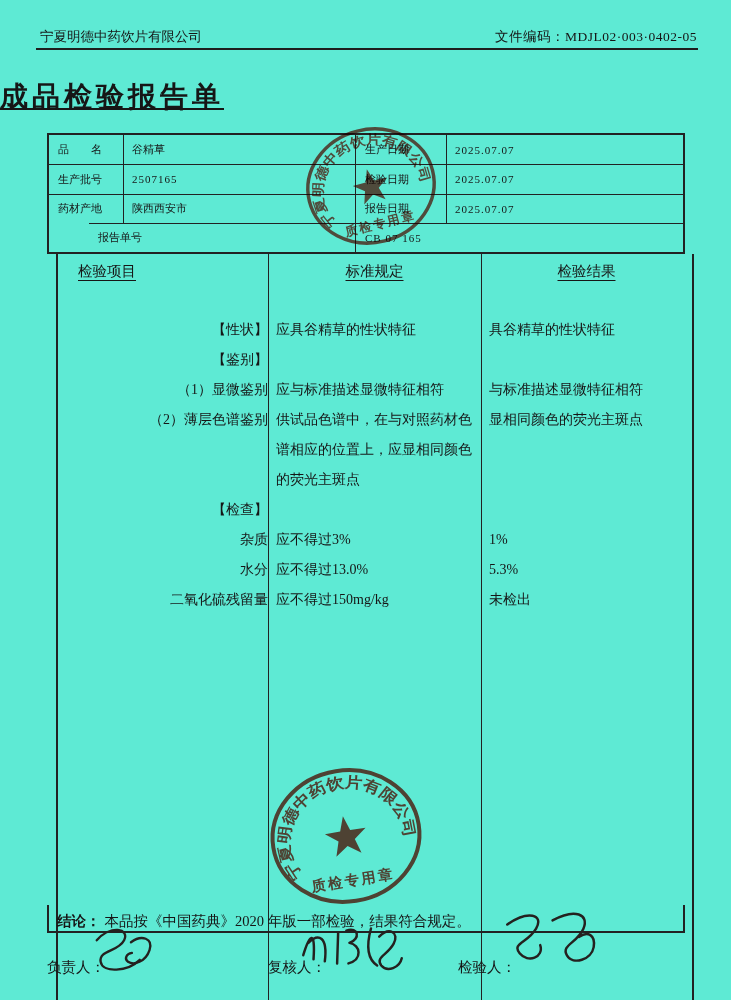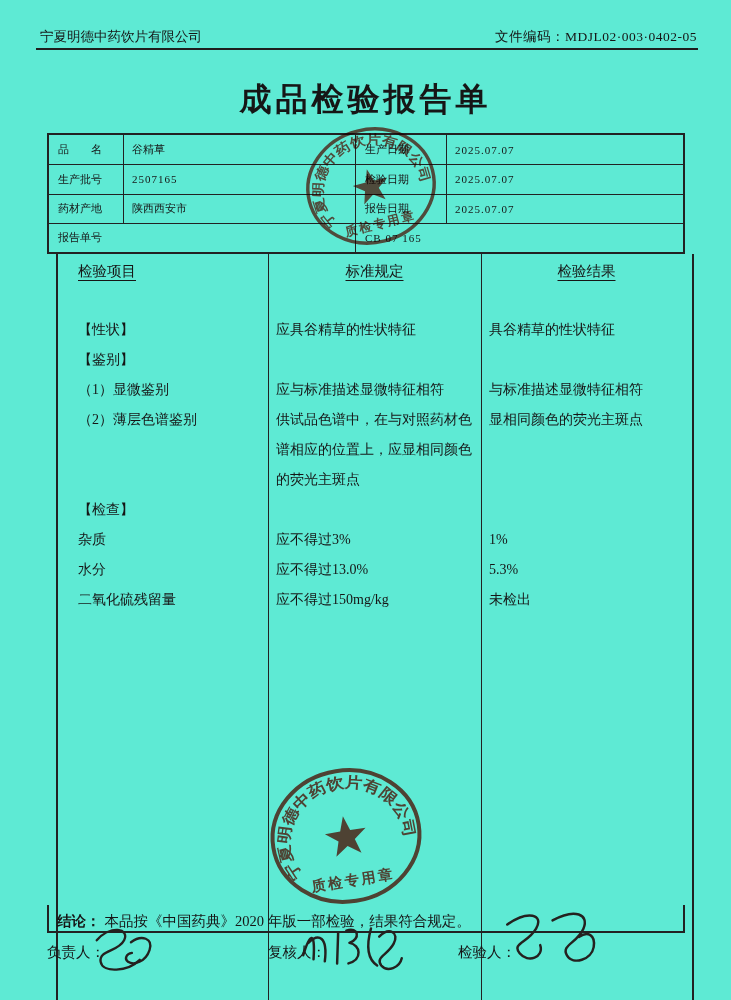--- a/index.html
+++ b/index.html
@@ -10,58 +10,58 @@
     font-family:"Liberation Serif","DejaVu Serif",serif;
     color:#161616;
   }
   
   .doc-header { position:absolute; left:40px; right:34px; top:28px; height:20px;
     display:flex; justify-content:space-between; font-size:13.5px; }
   .doc-code { letter-spacing:.5px; }
   .header-rule { position:absolute; left:36px; right:33px; top:48px;
     border-top:2px solid #1e1e1e; }
   
-  .title { position:absolute; left:0; right:0; top:78px; text-align:center;
-    font-size:32px; font-weight:bold; letter-spacing:4px; }
+  .title { position:absolute; left:0; right:0; top:78px; 
+    font-size:28px; font-weight:bold; letter-spacing:4px;text-decoration:underline; }
   
   .info-table { position:absolute; left:47px; top:133px; width:638px; height:121px;
     border:2px solid #222; display:grid;
     grid-template-columns:74px 232px 91px auto;
     grid-template-rows:repeat(4,1fr);
     font-size:11px; }
   .info-table .cell { display:flex; align-items:center; padding-left:9px; }
   .info-table .val { padding-left:8px; }
   .bt { border-top:1px solid #222; }
   .bl { border-left:1px solid #222; }
-  .span2a { grid-column:1 / 3; }
+  .span2a { grid-column:1 / 3;margin-left:40px; }
   .span2b { grid-column:3 / 5; }
   .num { letter-spacing:1px; }
   
   .main-table { position:absolute; left:56px; top:254px; width:638px; height:826px;
     border:2px solid #222; border-top:none; font-size:14px; }
   .vline { position:absolute; top:0; bottom:0; border-left:1px solid #222; }
   .v1 { left:210px; } .v2 { left:423px; }
   .insp-head { display:flex; height:61px; padding-top:8px; font-size:14.5px; }
   .insp-head .h1 { width:210px; padding-left:20px; }
   .insp-head .h2 { width:213px; text-align:center; }
   .insp-head .h3 { flex:1; text-align:center; }
   .insp-head span { text-decoration:underline; text-underline-offset:4px; }
   .insp-row { display:flex; align-items:flex-start; line-height:30px; min-height:30px; }
-  .ci { width:210px; padding-left:20px; flex:none; }
+  .ci { width:210px; padding-left:20px; flex:none;text-align:right; }
   .cs { width:213px; padding-left:8px; padding-right:8px; flex:none; }
   .cr { flex:1; padding-left:8px; }
   
   .conclusion { position:absolute; left:47px; top:905px; width:638px; height:28px;
     border:2px solid #222; border-top:none; display:flex; align-items:flex-end;
     padding-left:8px; font-size:14.5px; }
   .conclusion b { font-weight:bold; margin-right:4px; }
   
   .sig-row { position:absolute; left:47px; top:942px; width:638px; height:24px;
     font-size:14.5px; }
-  .sig-row .lbl { position:absolute; top:1px; }
+  .sig-row .lbl { position:absolute; top:16px; }
   .lbl-resp { left:0; } .lbl-rev { left:221px; } .lbl-insp { left:411px;text-align:right; }
   .sig { position:absolute; }
   .sig path { fill:none; stroke:#24211f; stroke-width:2.4; stroke-linecap:round; stroke-linejoin:round; }
   .sig1 { left:85px; top:920px; width:88px; height:62px; }
   .sig2 { left:293px; top:910px; width:118px; height:74px; }
   .sig3 { left:497px; top:906px; width:108px; height:70px; }
   
   .stamp { position:absolute; mix-blend-mode:multiply; }
   .stamp-top { left:302px; top:111px; width:138px; height:150px;
     transform:rotate(-14deg); opacity:.88; }

